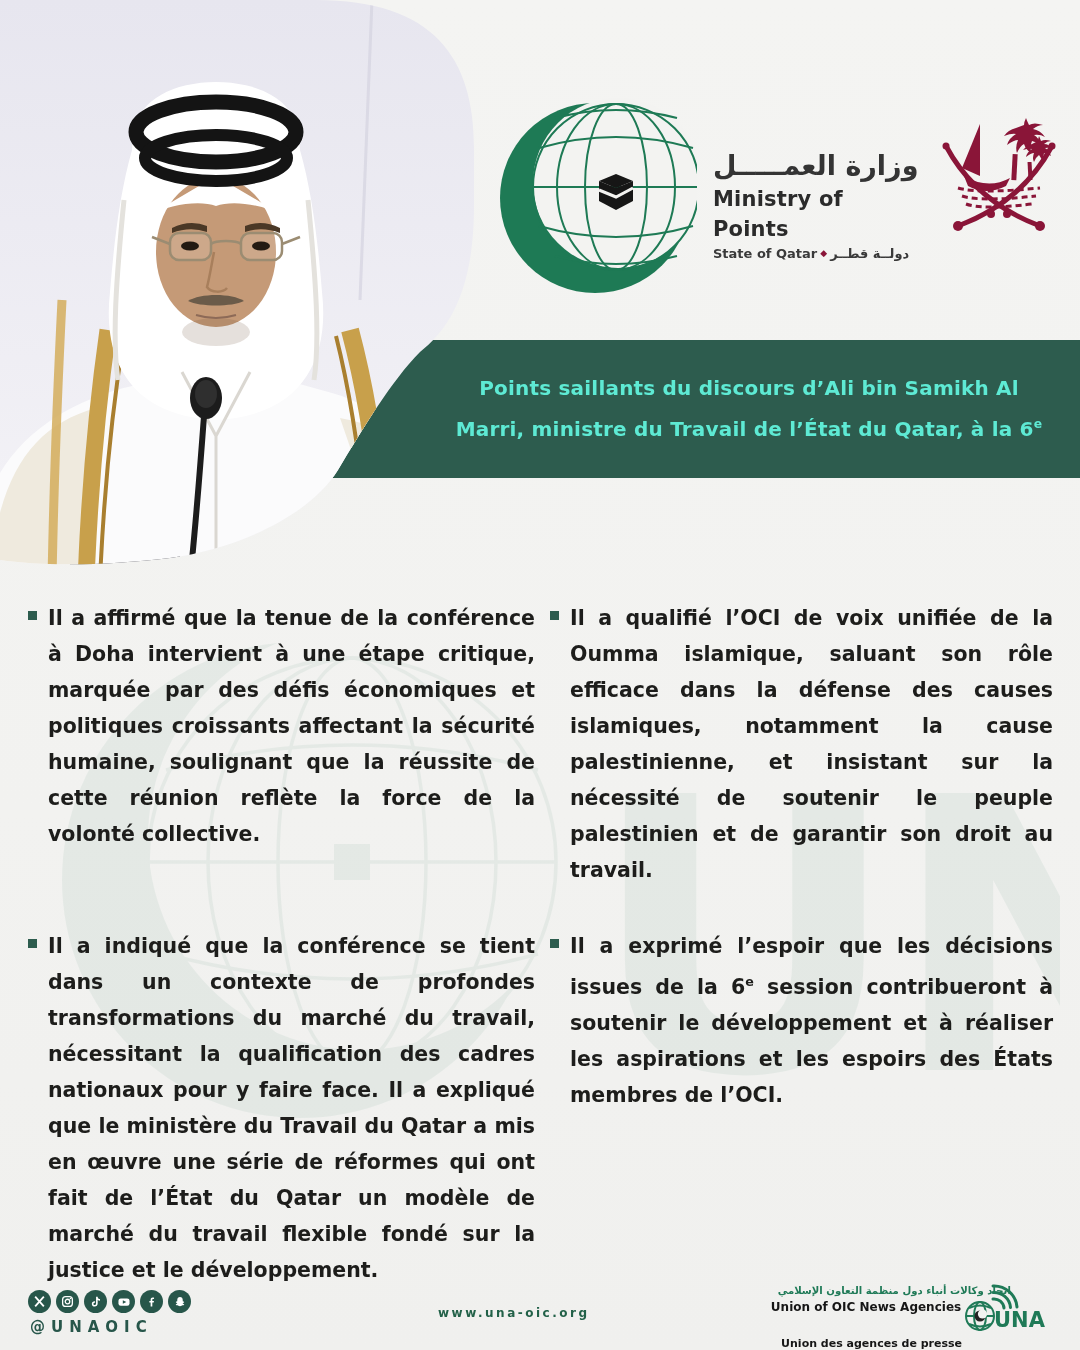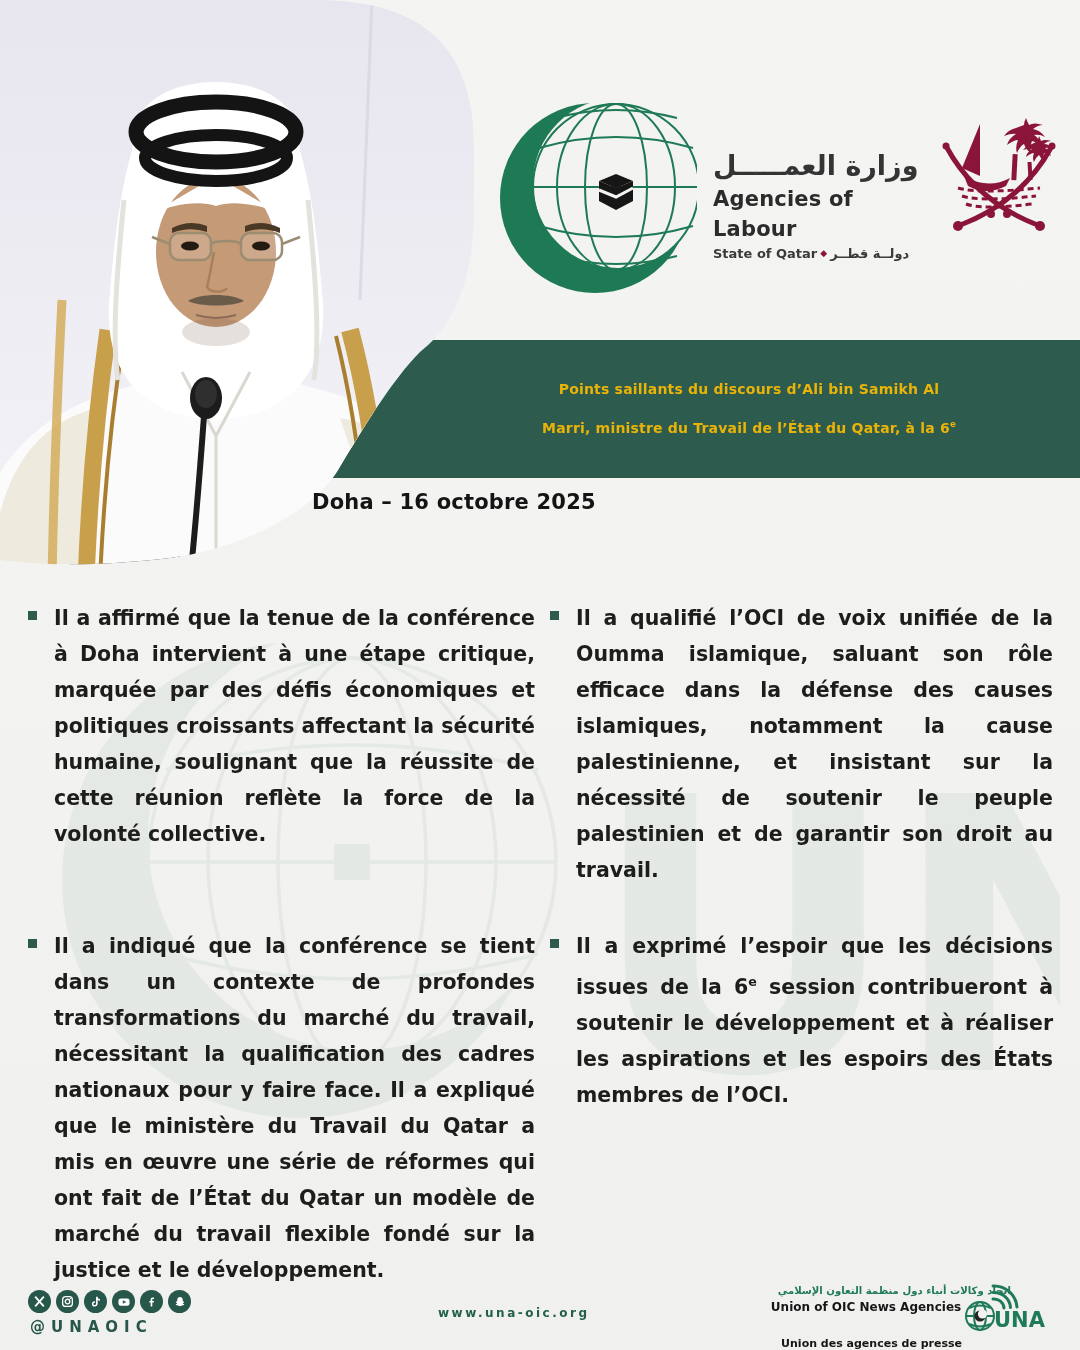--- a/index.html
+++ b/index.html
@@ -19,28 +19,28 @@
   .ministry .m-sub{font-size:13px;font-weight:bold;color:#3a3a3a;margin-top:2px;}
   .ministry .diamond{color:#8a1538;font-size:9px;vertical-align:2px;padding:0 3px;}
   .qatar-emblem{left:936px;top:110px;width:126px;height:122px;}
 
   
   .photo-blob{left:0;top:0;width:476px;height:580px;z-index:3;}
 
   
   .banner{left:0;top:340px;width:1080px;height:138px;background:#2d5c4e;z-index:2;
           display:flex;align-items:center;}
-  .banner-text{position:absolute;left:446px;right:28px;text-align:center;color:#eab308;
-               font-weight:bold;font-size:14px;line-height:35px;letter-spacing:.2px;}
+  .banner-text{position:absolute;left:446px;right:28px;text-align:center;color:#5eead4;
+               font-weight:bold;font-size:20px;line-height:35px;letter-spacing:.2px;}
   .banner-text sup{font-size:.62em;}
 
   .date-line{left:312px;top:490px;font-size:21px;font-weight:bold;color:#141414;z-index:4;letter-spacing:.2px;}
 
   
-  .bullet{display:flex;gap:17px;z-index:2;}
+  .bullet{display:flex;gap:11px;z-index:2;}
   .b1{left:28px;top:600px;width:507px;}
   .b2{left:550px;top:600px;width:503px;}
   .b3{left:28px;top:928px;width:507px;}
   .b4{left:550px;top:928px;width:503px;}
   .bullet .sq{flex:none;width:9px;height:9px;background:#2d5c4e;margin-top:11px;}
   .bullet p{margin:0;font-size:20.5px;line-height:36px;font-weight:bold;color:#1d1d1b;
             text-align:justify;}
   .bullet p sup{font-size:.62em;}
 
   
@@ -92,21 +92,21 @@
       <path d="M56 168 Q117 184 178 168"></path>
     </g>
     <polygon points="117,86 134,93 117,100 100,93" fill="#161616"></polygon>
     <polygon points="100,93 117,100 117,122 100,113" fill="#161616"></polygon>
     <polygon points="134,93 117,100 117,122 134,113" fill="#161616"></polygon>
     <path d="M100 102 L117 109 L134 100" stroke="#f3f3f1" stroke-width="3" fill="none"></path>
   </svg>
 
   <div class="abs ministry">
     <div class="m-ar">وزارة العمـــــل</div>
-    <div class="m-en">Agencies of Labour</div>
+    <div class="m-en">Ministry of Points</div>
     <div class="m-sub"><span>State of Qatar</span><span class="diamond">◆</span><span>دولــة قطــر</span></div>
   </div>
 
   <svg class="abs qatar-emblem" viewBox="0 0 126 122">
     <g fill="#8a1538" stroke="none">
       <polygon points="44,14 44,66 26,58"></polygon>
       <path d="M28 66 Q52 80 74 68 L70 76 Q50 86 32 76 Z"></path>
       <path d="M80 18 q-8 2 -12 8 q8 -3 12 -2 q-7 4 -9 11 q7 -5 11 -5 q-3 7 -1 13 q3 -7 7 -9 q2 6 7 9 q-1 -8 1 -12 q5 1 10 5 q-3 -8 -8 -11 q6 -1 11 2 q-5 -7 -12 -8 q5 -4 10 -4 q-9 -3 -14 0 q-2 -4 -3 -7 q-2 4 -2 7 z"></path>
       <rect x="76" y="44" width="5" height="26" transform="rotate(3 78 57)"></rect>
       <path d="M96 34 q-6 2 -9 6 q6 -2 9 -1 q-5 3 -6 8 q5 -4 8 -4 q-2 5 0 9 q2 -5 5 -7 q2 4 5 6 q-1 -5 0 -8 q4 1 7 3 q-2 -6 -6 -8 q5 -1 8 1 q-4 -5 -9 -5 q3 -3 7 -3 q-6 -2 -10 0 q-1 -3 -2 -5 q-1 3 -1 5 z"></path>
@@ -200,21 +200,20 @@
       <path d="M196,315 Q216,321 236,315" stroke="#8d6a57" stroke-width="2" fill="none"></path>
 
       <path d="M182,372 L216,436 M250,372 L216,436 M216,436 V580" stroke="#dad7d1" stroke-width="3" fill="none"></path>
 
       <path d="M204,416 C200,470 196,522 190,580" stroke="#1c1c1c" stroke-width="6" fill="none"></path>
       <ellipse cx="206" cy="398" rx="16" ry="21" fill="#1c1c1c"></ellipse>
       <ellipse cx="206" cy="394" rx="11" ry="14" fill="#2f2f2f"></ellipse>
     </g>
   </svg>
 
-  <div class="abs date-line">Doha – 16 octobre 2025</div>
 
   <div class="abs bullet b1">
     <span class="sq"></span>
     <p>Il a affirmé que la tenue de la conférence à Doha intervient à une étape critique, marquée par des défis économiques et politiques croissants affectant la sécurité humaine, soulignant que la réussite de cette réunion reflète la force de la volonté collective.</p>
   </div>
   <div class="abs bullet b2">
     <span class="sq"></span>
     <p>Il a qualifié l’OCI de voix unifiée de la Oumma islamique, saluant son rôle efficace dans la défense des causes islamiques, notamment la cause palestinienne, et insistant sur la nécessité de soutenir le peuple palestinien et de garantir son droit au travail.</p>
   </div>
   <div class="abs bullet b3">

